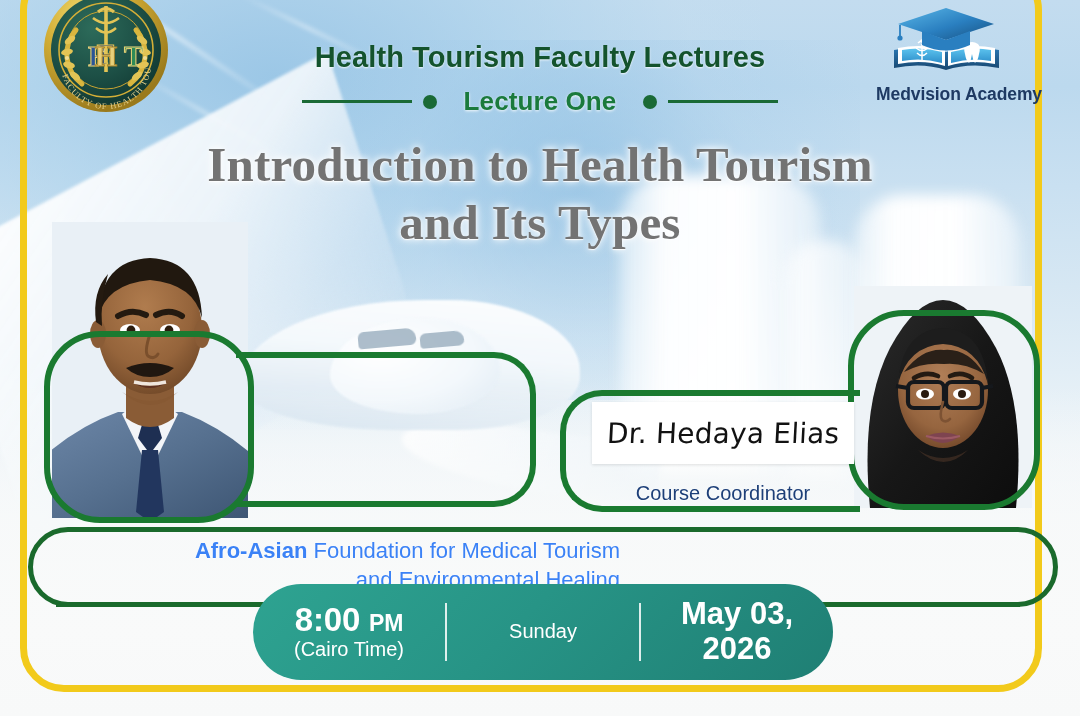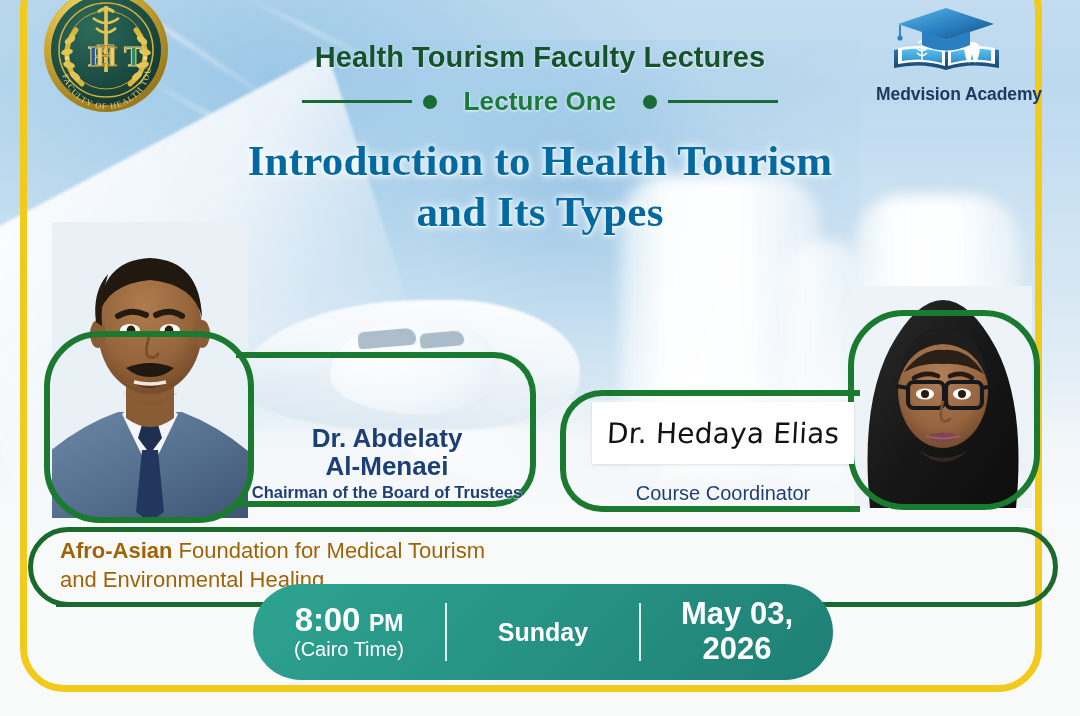--- a/index.html
+++ b/index.html
@@ -196,24 +196,24 @@
     color: #1a7a3c;
     margin: 0 16px;
     text-shadow: 0 1px 3px rgba(255,255,255,0.9);
     letter-spacing: 0.1px;
   }
   .main-title {
     position: absolute;
     left: 0; right: 0; top: 136px;
     text-align: center;
     font-family: "Liberation Serif", "DejaVu Serif", serif;
-    font-size: 43px;
+    font-size: 49px;
     font-weight: bold;
     line-height: 1.18;
-    color: #0369a1;
+    color: #737373;
     text-shadow:
       0 0 6px rgba(255,255,255,0.95),
       0 0 12px rgba(255,255,255,0.8),
       0 1px 1px rgba(255,255,255,0.9);
     letter-spacing: 0.2px;
   }
 
   
   .frame-left-photo {
     position: absolute;
@@ -328,24 +328,24 @@
     font-size: 20px;
     color: #1d3f78;
     text-shadow: 0 1px 2px rgba(255,255,255,0.9);
   }
 
   
   .org-text {
     position: absolute;
     left: 60px; top: 536px;
     width: 560px;
-    text-align: left;
+    text-align: right;
     font-size: 22px;
     line-height: 1.32;
-    color: #a16207;
+    color: #3b82f6;
     text-shadow: 0 1px 2px rgba(255,255,255,0.9);
   }
   .org-text b { font-weight: bold; }
 
   
   .pill {
     position: absolute;
     left: 253px; top: 584px;
     width: 580px; height: 96px;
     border-radius: 48px;
@@ -373,22 +373,22 @@
     font-size: 33px;
     font-weight: bold;
     letter-spacing: -0.2px;
   }
   .time-main .ampm { font-size: 23px; }
   .time-sub {
     font-size: 20px;
     margin-top: 1px;
   }
   .day-text {
-    font-size: 25px;
-    font-weight: bold;
+    font-size: 20px;
+    font-weight: normal;
   }
   .date-text {
     font-size: 31px;
     font-weight: bold;
     line-height: 1.12;
   }
 </style>
 </head>
 <body>
 
@@ -639,25 +639,20 @@
   </div>
 
   <div class="frame-left-text"></div>
   <div class="frame-right-text"></div>
   <div class="frame-left-photo"></div>
   <div class="frame-right-photo"></div>
   <div class="frame-org"></div>
   <div class="org-stub left"></div>
   <div class="org-stub right"></div>
 
-  <div class="name-left">
-    <div class="nm">Dr. Abdelaty</div>
-    <div class="nm">Al-Menaei</div>
-    <div class="role">Chairman of the Board of Trustees</div>
-  </div>
 
   <div class="hedaya-card">
     <div class="nm">Dr. Hedaya Elias</div>
   </div>
   <div class="role-right">Course Coordinator</div>
 
   <div class="org-text">
     <div><b>Afro-Asian</b><span> Foundation for Medical Tourism</span></div>
     <div>and Environmental Healing</div>
   </div>

